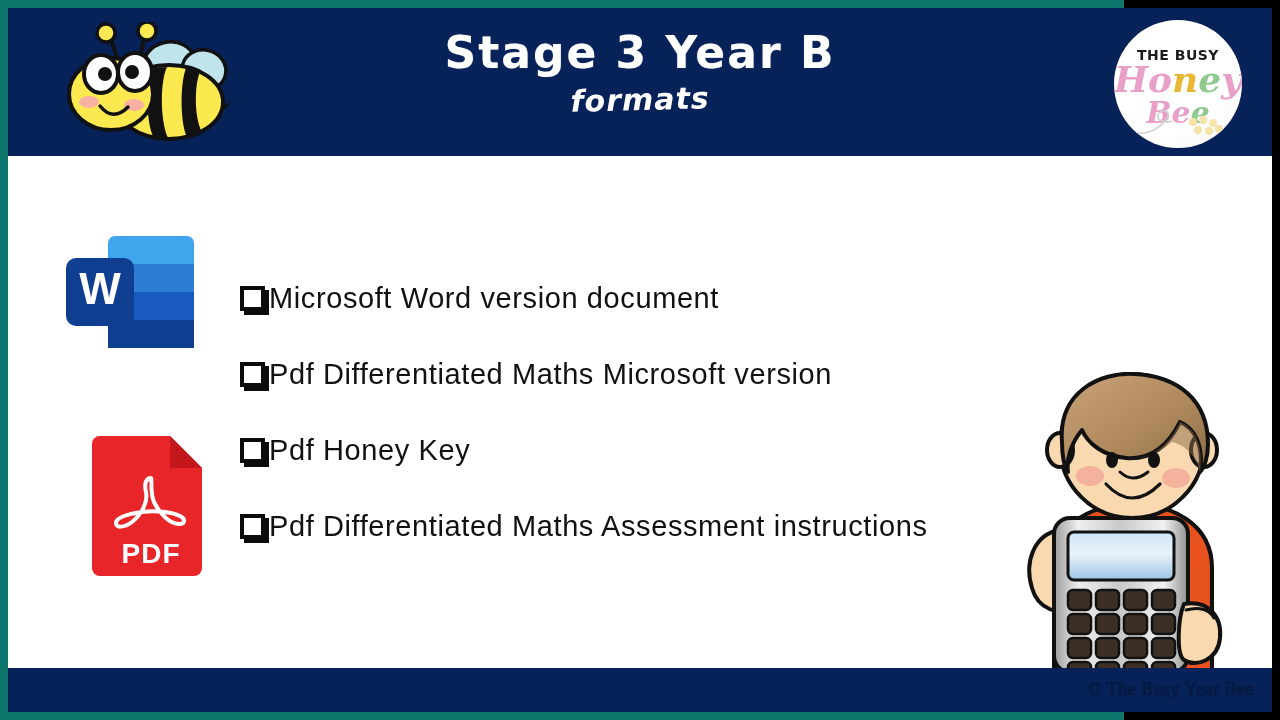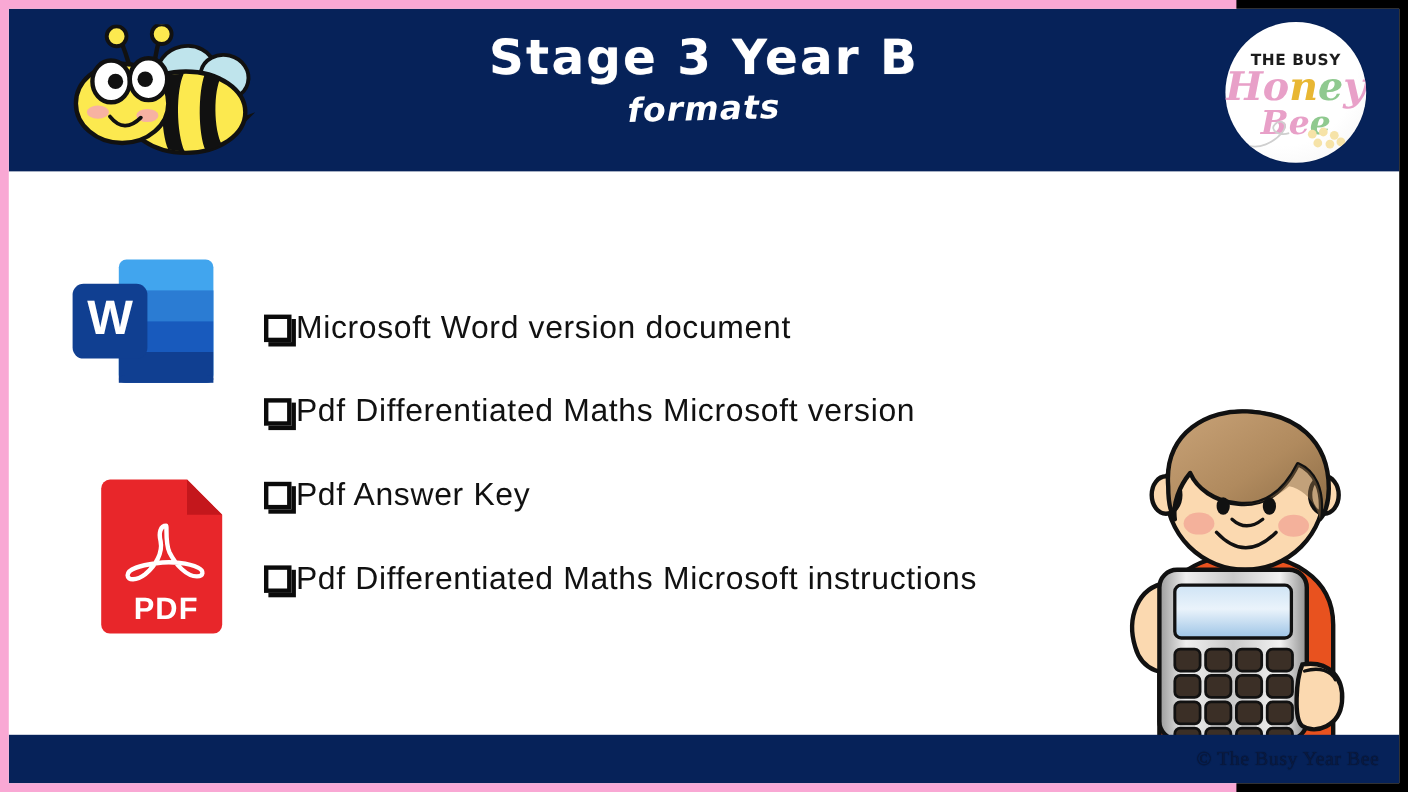--- a/index.html
+++ b/index.html
@@ -12,21 +12,21 @@
     height: 720px;
     overflow: hidden;
     font-family: "Liberation Sans", sans-serif;
   }
 
   
   #slide {
     position: relative;
     width: 1124px;
     height: 720px;
-    background: #f9a8d4;
+    background: #0f766e;
     box-sizing: border-box;
   }
   #slide-inner {
     position: absolute;
     left: 8px;
     top: 8px;
     width: 1264px;
     height: 704px;
     background: #ffffff;
     overflow: hidden;
@@ -316,25 +316,25 @@
         <div class="check-row">
           <span class="check-box"></span>
           <span class="check-label">Microsoft Word version document</span>
         </div>
         <div class="check-row">
           <span class="check-box"></span>
           <span class="check-label">Pdf Differentiated Maths Microsoft version</span>
         </div>
         <div class="check-row">
           <span class="check-box"></span>
-          <span class="check-label">Pdf Answer Key</span>
+          <span class="check-label">Pdf Honey Key</span>
         </div>
         <div class="check-row">
           <span class="check-box"></span>
-          <span class="check-label">Pdf Differentiated Maths Microsoft instructions</span>
+          <span class="check-label">Pdf Differentiated Maths Assessment instructions</span>
         </div>
       </div>
 
       <svg id="boy" viewBox="0 0 250 300">
         <defs>
           <linearGradient id="calcBody" x1="0" y1="0" x2="1" y2="0">
             <stop offset="0%" stop-color="#9a9a9a"></stop>
             <stop offset="18%" stop-color="#efefef"></stop>
             <stop offset="50%" stop-color="#c9c9c9"></stop>
             <stop offset="82%" stop-color="#f2f2f2"></stop>

